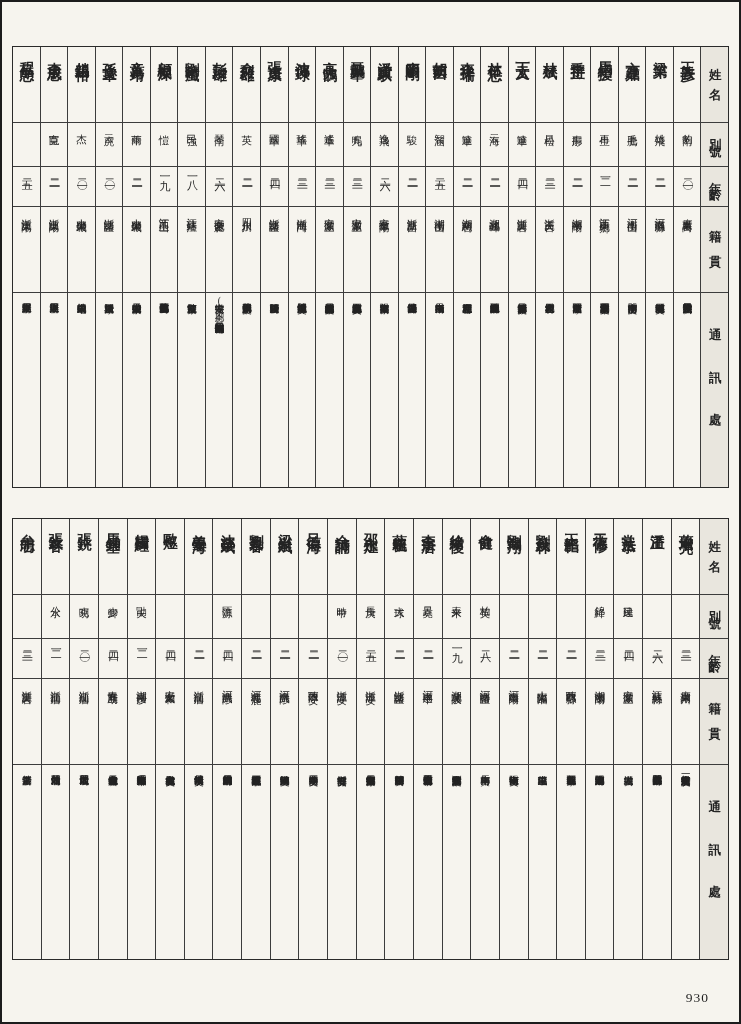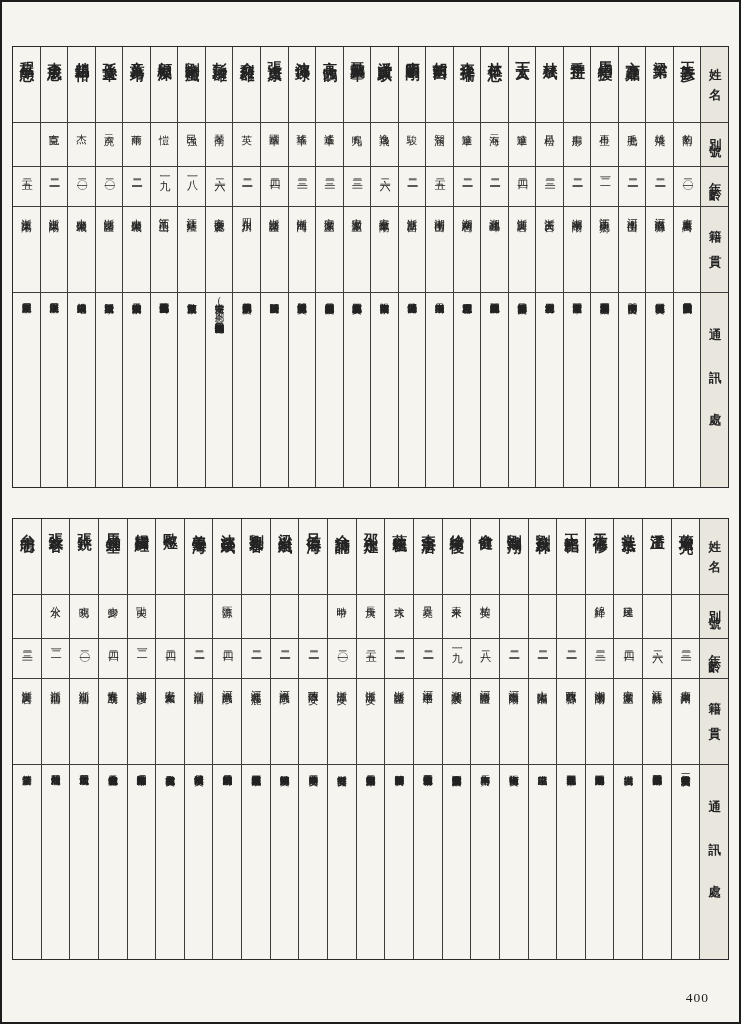--- a/index.html
+++ b/index.html
@@ -941,14 +941,14 @@
           </div>
           <div class="cell r-native">
             <span class="vtext t-native">浙江黃岩</span>
           </div>
           <div class="cell r-addr">
             <span class="vtext t-addr">浙江黃岩茅畲鎮</span>
           </div>
         </div>
       </div>
   </div>
-  <div class="page-number">400</div>
+  <div class="page-number">930</div>
 </div>
 
 </body></html>

